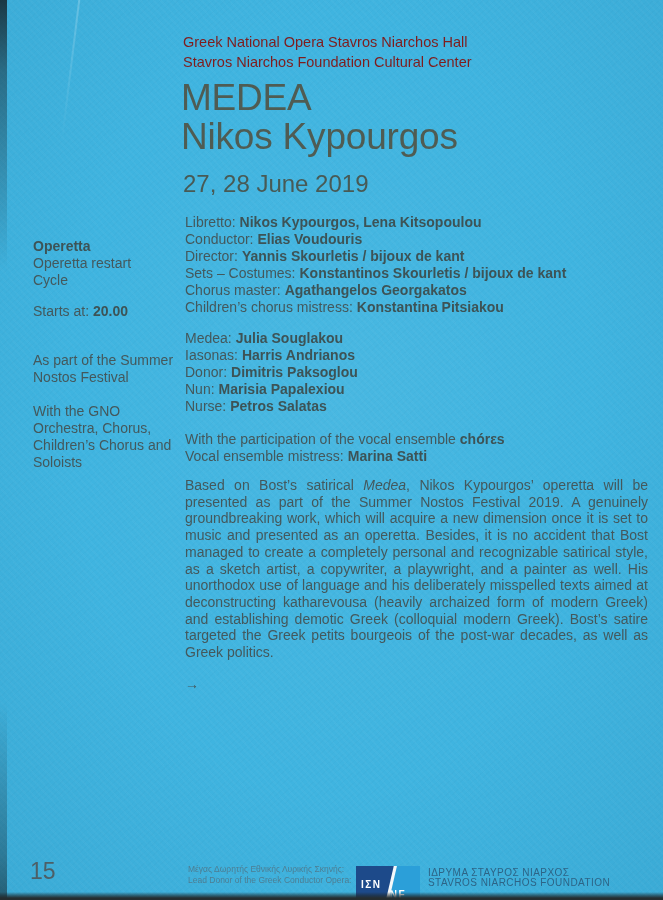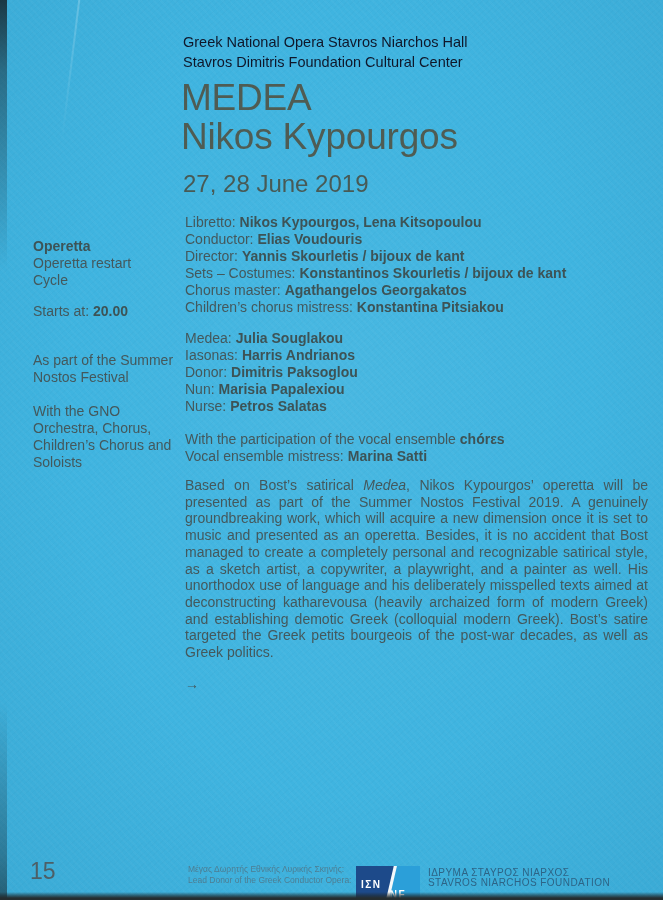--- a/index.html
+++ b/index.html
@@ -29,21 +29,21 @@
     position:absolute; left:0; top:0; bottom:0; width:7px; pointer-events:none;
     background:linear-gradient(to bottom,
       rgba(18,28,33,0.8) 0%, rgba(18,28,33,0.45) 8%, rgba(18,28,33,0.0) 30%,
       rgba(18,28,33,0.0) 78%, rgba(18,28,33,0.35) 95%, rgba(18,28,33,0.55) 100%);
   }
   .edge-bottom {
     position:absolute; left:0; right:0; bottom:0; height:8px; pointer-events:none;
     background:linear-gradient(to bottom, rgba(30,40,44,0.0), rgba(30,40,44,0.55) 40%, #252d30 75%);
   }
 
-  .venue { position:absolute; left:183px; top:33px; font-size:14.5px; line-height:19.5px; color:#0f172a; }
+  .venue { position:absolute; left:183px; top:33px; font-size:14.5px; line-height:19.5px; color:#7f1d1d; }
   .title-block { position:absolute; left:181px; top:78px; font-size:37px; line-height:39px; letter-spacing:-0.2px; color:#4f5c53; }
   .dates { position:absolute; left:183px; top:170px; font-size:24px; color:#485a55; }
 
   .sb { position:absolute; left:33px; width:150px; font-size:14px; line-height:17px;margin-top:24px; }
   .sb-1 { top:214px; } .sb-2 { top:279px; } .sb-3 { top:328px; } .sb-4 { top:379px; }
   b, .bold { font-weight:bold; color:#3d5356; }
 
   .col { position:absolute; left:185px; width:463px; font-size:14px; line-height:17px; }
   .credits { top:214px; }
   .cast { top:330px; }
@@ -76,21 +76,21 @@
 </style>
 </head>
 <body>
 
 <div class="page">
   <div class="texture"></div>
   <div class="crease"></div>
 
   <div class="venue">
     <div>Greek National Opera Stavros Niarchos Hall</div>
-    <div>Stavros Dimitris Foundation Cultural Center</div>
+    <div>Stavros Niarchos Foundation Cultural Center</div>
   </div>
 
   <div class="title-block">
     <div>MEDEA</div>
     <div>Nikos Kypourgos</div>
   </div>
 
   <div class="dates">27, 28 June 2019</div>
 
   <div class="sb sb-1">

